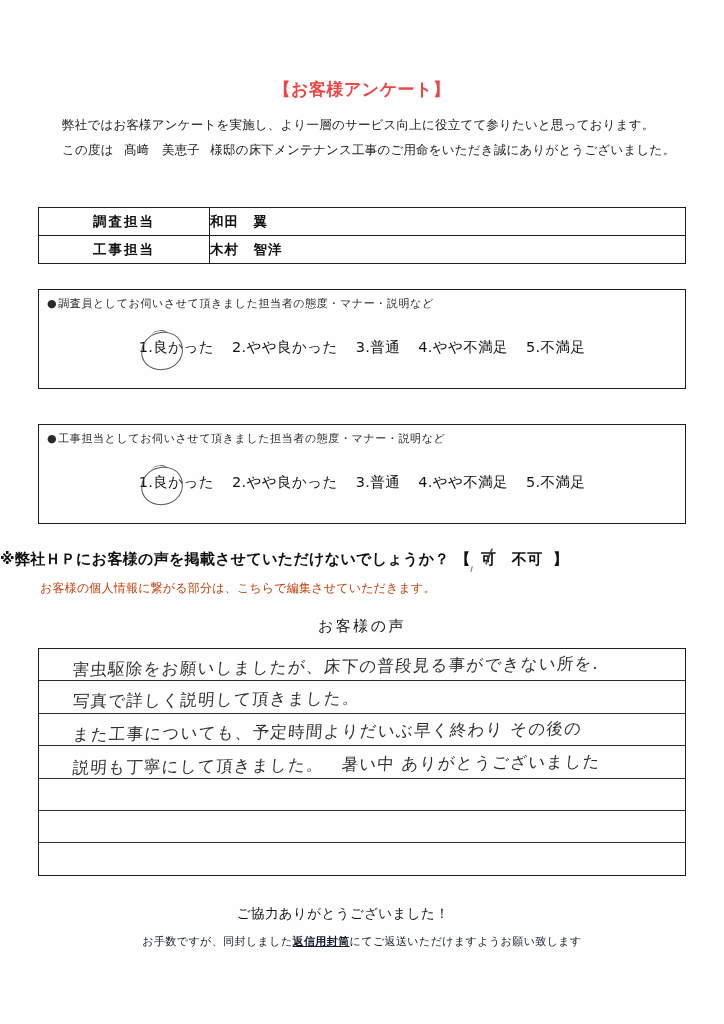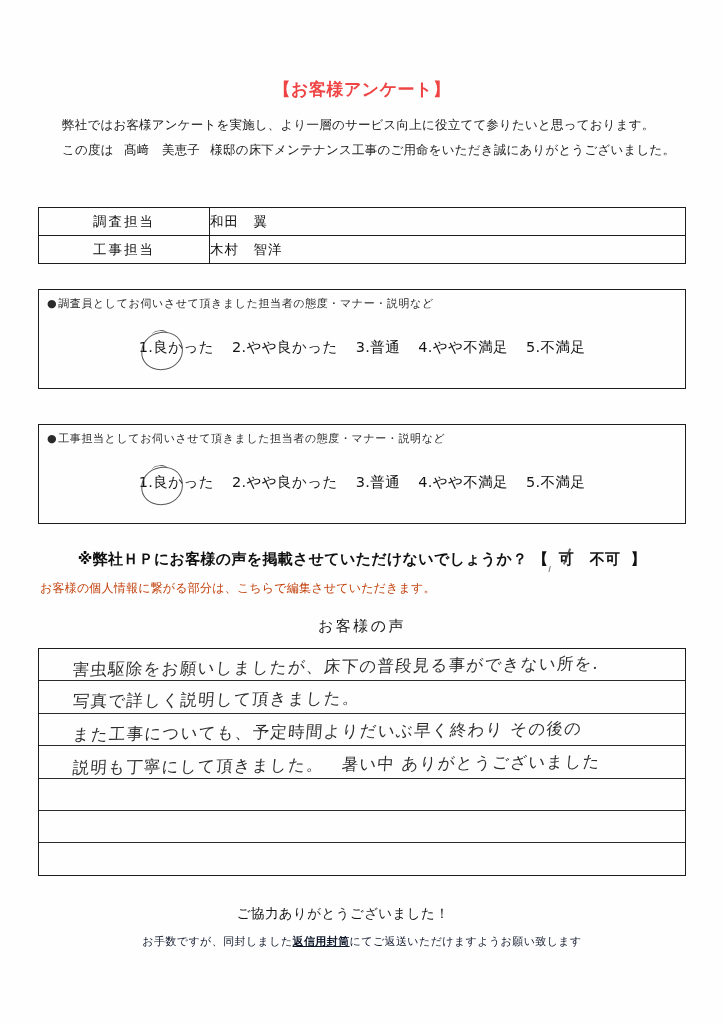--- a/index.html
+++ b/index.html
@@ -59,21 +59,21 @@
     top: 207px;
     left: 38px;
     width: 648px;
     border-collapse: collapse;
     table-layout: fixed;
   }
   .staff-table td {
     border: 1.4px solid #1d1d1d;
     height: 27px;
     font-size: 13.5px;
-    font-weight: normal;
+    font-weight: bold;
     color: #101010;
     padding: 0;
   }
   .staff-label {
     width: 170px;
     text-align: center;
     letter-spacing: 2px;
   }
   .staff-value {
     padding-left: 26px;
@@ -141,21 +141,20 @@
     border-radius: 60% 60% 0 0;
     transform: rotate(6deg);
   }
 
   
   .hp-line {
     position: absolute;
     top: 550px;
     left: 0;
     width: 724px;
-    text-align: center;
     font-size: 15px;
     font-weight: bold;
     color: #101010;
     letter-spacing: 0.3px;
   }
   .hp-choice { position: relative; display: inline-block; }
   .hp-ok { padding: 0 5px; position: relative; }
   .hp-ng { padding: 0 5px; }
   .hp-tick {
     position: absolute;

